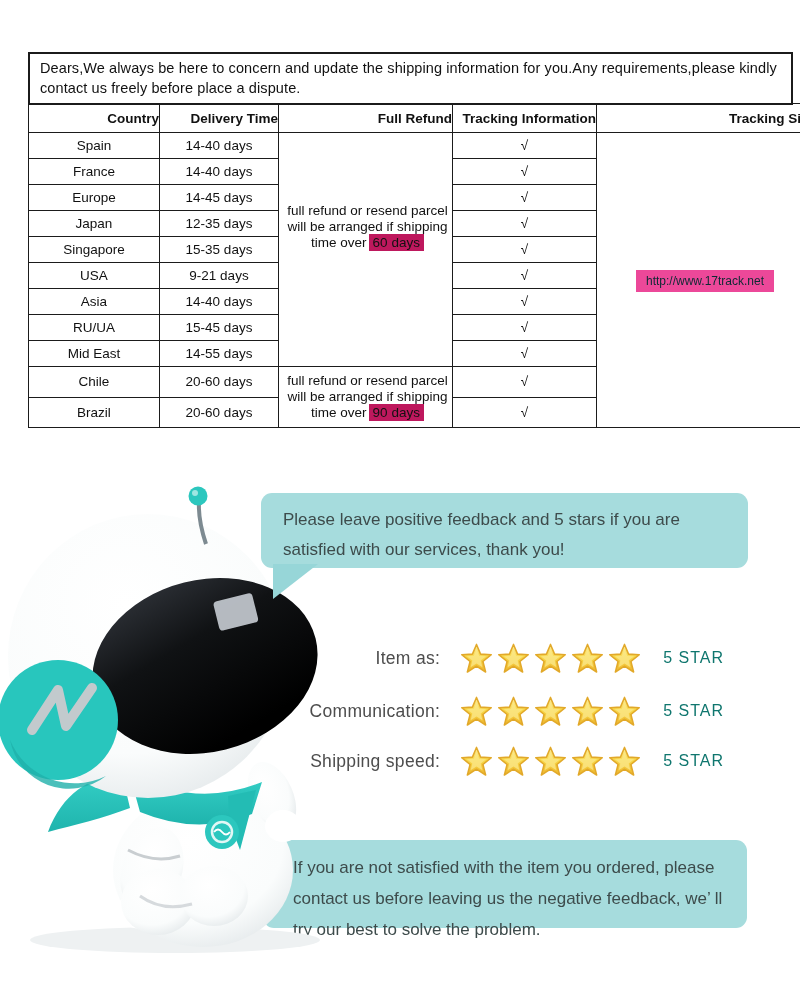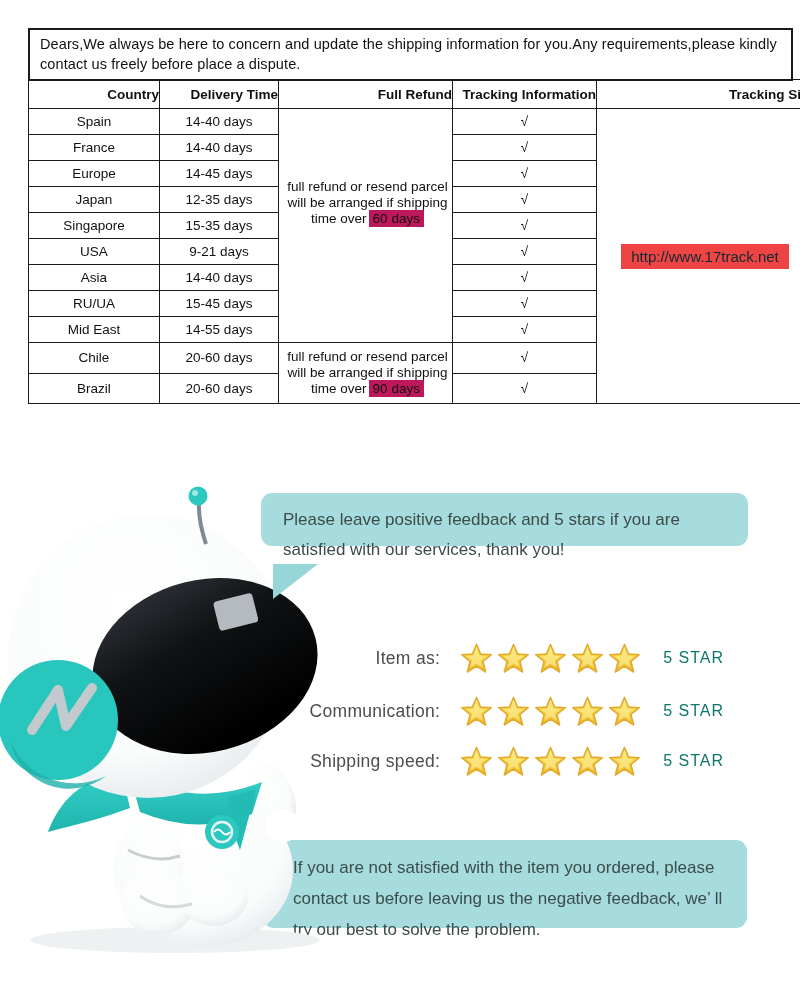--- a/index.html
+++ b/index.html
@@ -1,46 +1,46 @@
 <!DOCTYPE html>
 <html><head>
 <meta charset="utf-8">
 <style>
   * { margin:0; padding:0; box-sizing:border-box; }
   html,body { background:#ffffff; }
   body { font-family:"Liberation Sans", sans-serif; }
   .page { position:relative; width:800px; height:984px; background:#ffffff; overflow:hidden; margin:0 auto; }
 
   
-  .table-wrap { position:absolute; left:8px; top:28px; width:785px;padding-left:20px; }
+  .table-wrap { position:absolute; left:8px; top:52px; width:785px;padding-left:20px; }
   .intro-box {
     border:2px solid #1b1b1b; padding:4px 10px 5px 10px;
     font-size:14.5px; line-height:20px; color:#111; letter-spacing:0.1px;
   }
   table.ship { width:100%; border-collapse:collapse; margin-top:-2px; table-layout:fixed; }
   table.ship th, table.ship td {
     border:1.5px solid #1b1b1b; text-align:center; vertical-align:middle;
     font-size:13.5px; color:#111; overflow:hidden;
   }
   table.ship th { height:29px; font-weight:bold; font-size:13.5px;text-align:right; }
   table.ship td { height:26px; }
   td.refund-cell {
     text-align:left; padding:6px 4px 6px 8px; font-size:13.5px; line-height:16px;
   }
   td.refund-cell.main { padding-bottom:52px; }
   .hl-yellow { background:#be185d; padding:1px 4px; margin-left:2px; white-space:nowrap; }
-  .site-link { background:#ef4444; color:#0c2a33; padding:4px 10px; font-size:15px; }
+  .site-link { background:#ec4899; color:#0c2a33; padding:4px 10px; font-size:12px; }
   td.check-cell { font-size:14px; }
 
   
   .bubble {
     position:absolute; background:#a6dcdd; border-radius:11px;
     color:#3d4b4b; font-size:17px; line-height:30px; padding:12px 22px;
   }
-  .bubble-top { left:261px; top:493px; width:487px; height:53px; }
+  .bubble-top { left:261px; top:493px; width:487px; height:75px; }
   .bubble-tail {
     position:absolute; left:273px; top:564px; width:0; height:0; z-index:3;
     border-top:35px solid #97d6d8; border-right:45px solid transparent;
   }
   .bubble-bottom { left:263px; top:840px; width:484px; height:88px; padding:12px 20px 12px 30px; line-height:31px; }
 
   
   .rating-row {
     position:absolute; left:0; width:724px; height:40px;
     display:flex; align-items:center; justify-content:flex-end; gap:20px;

